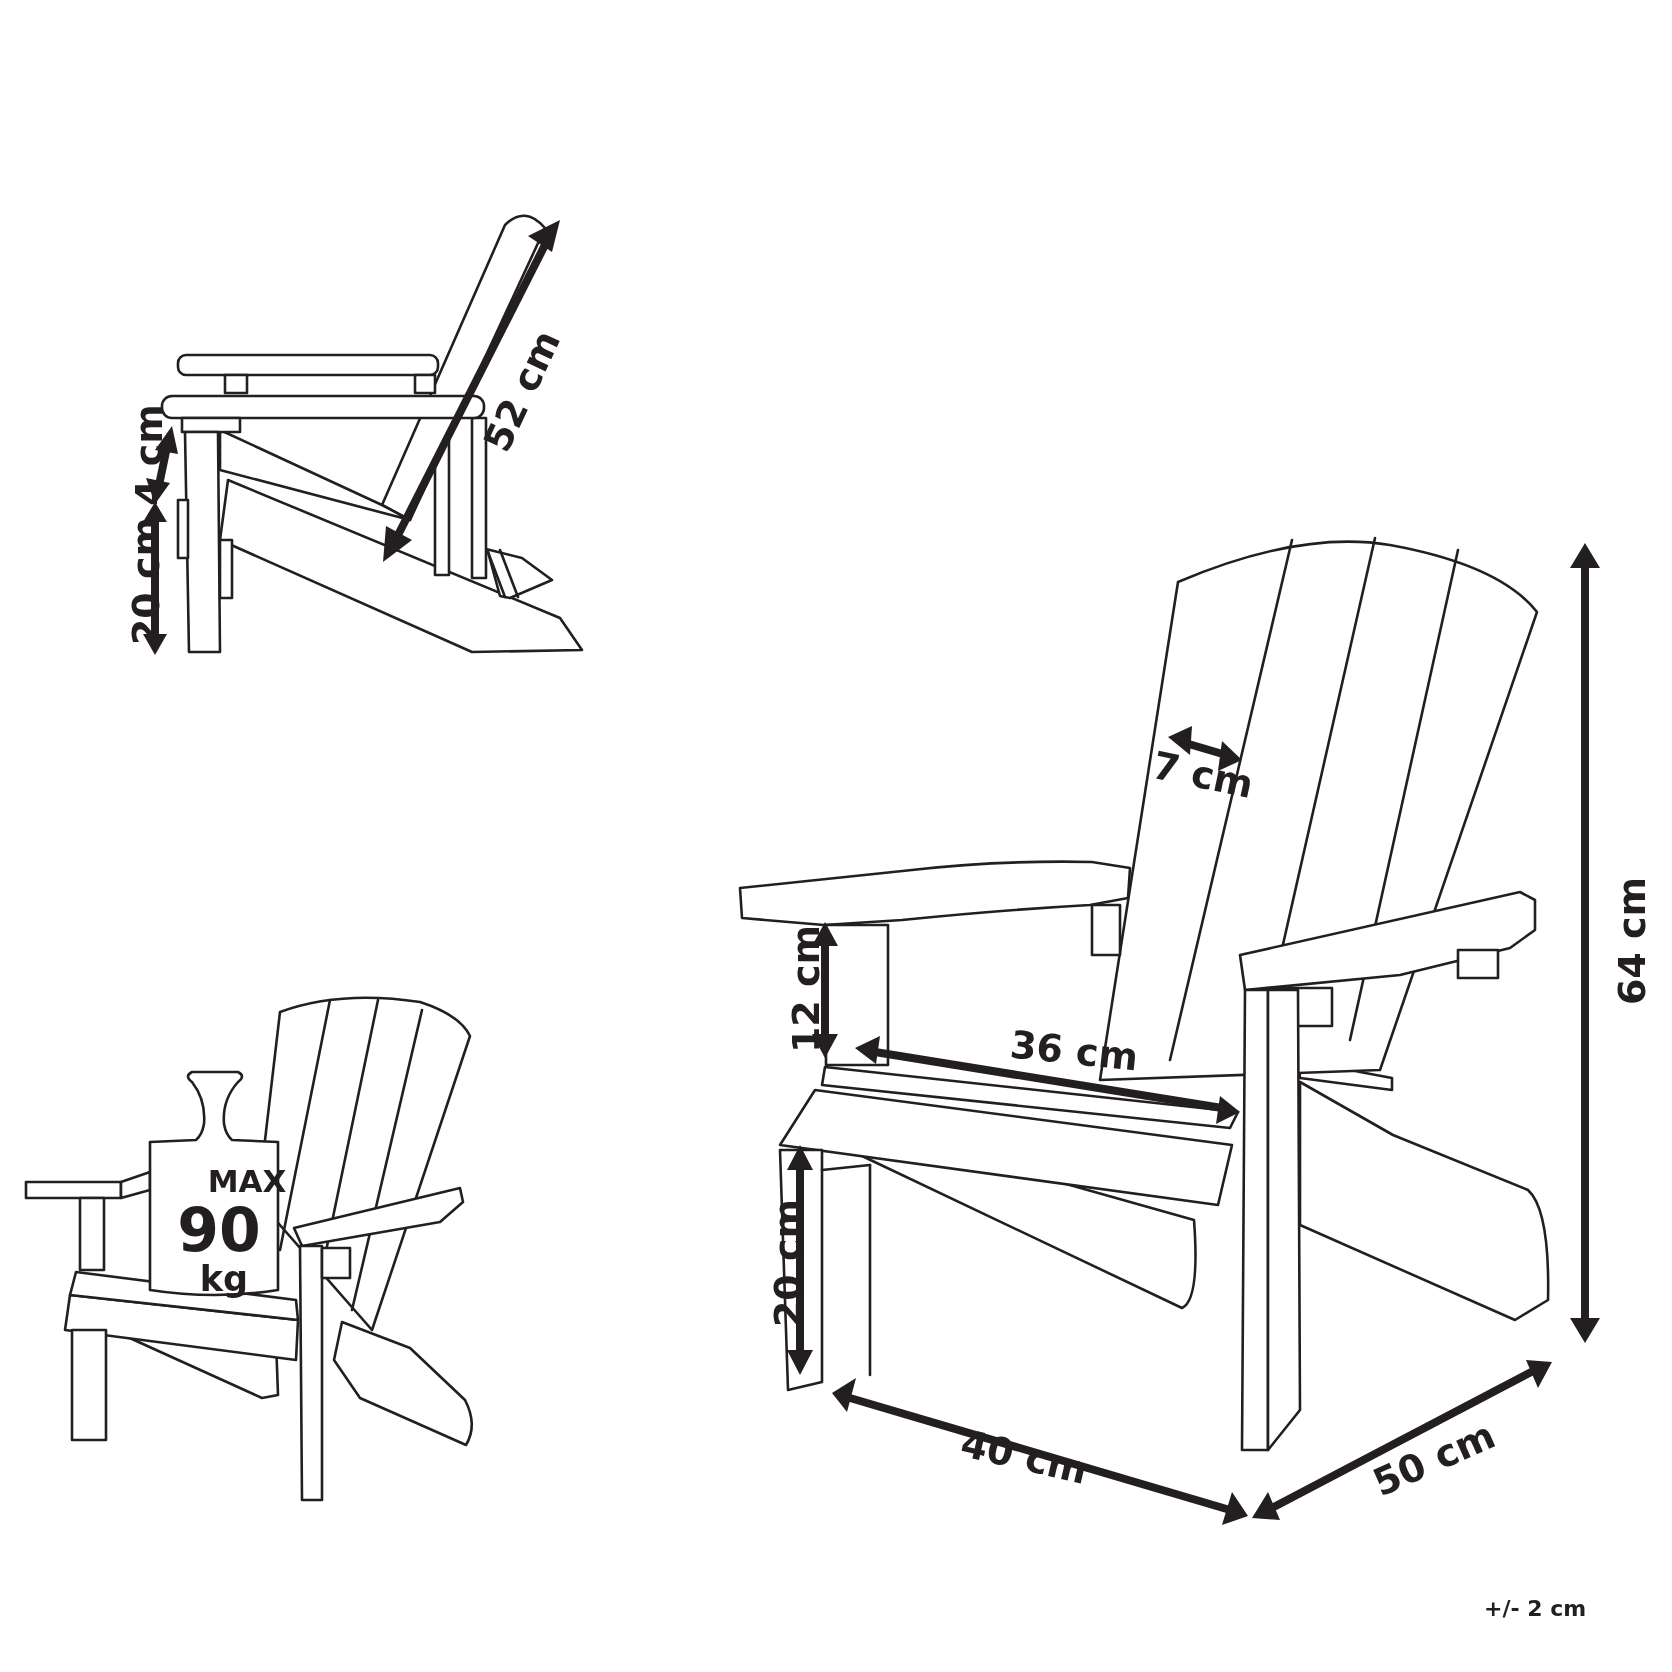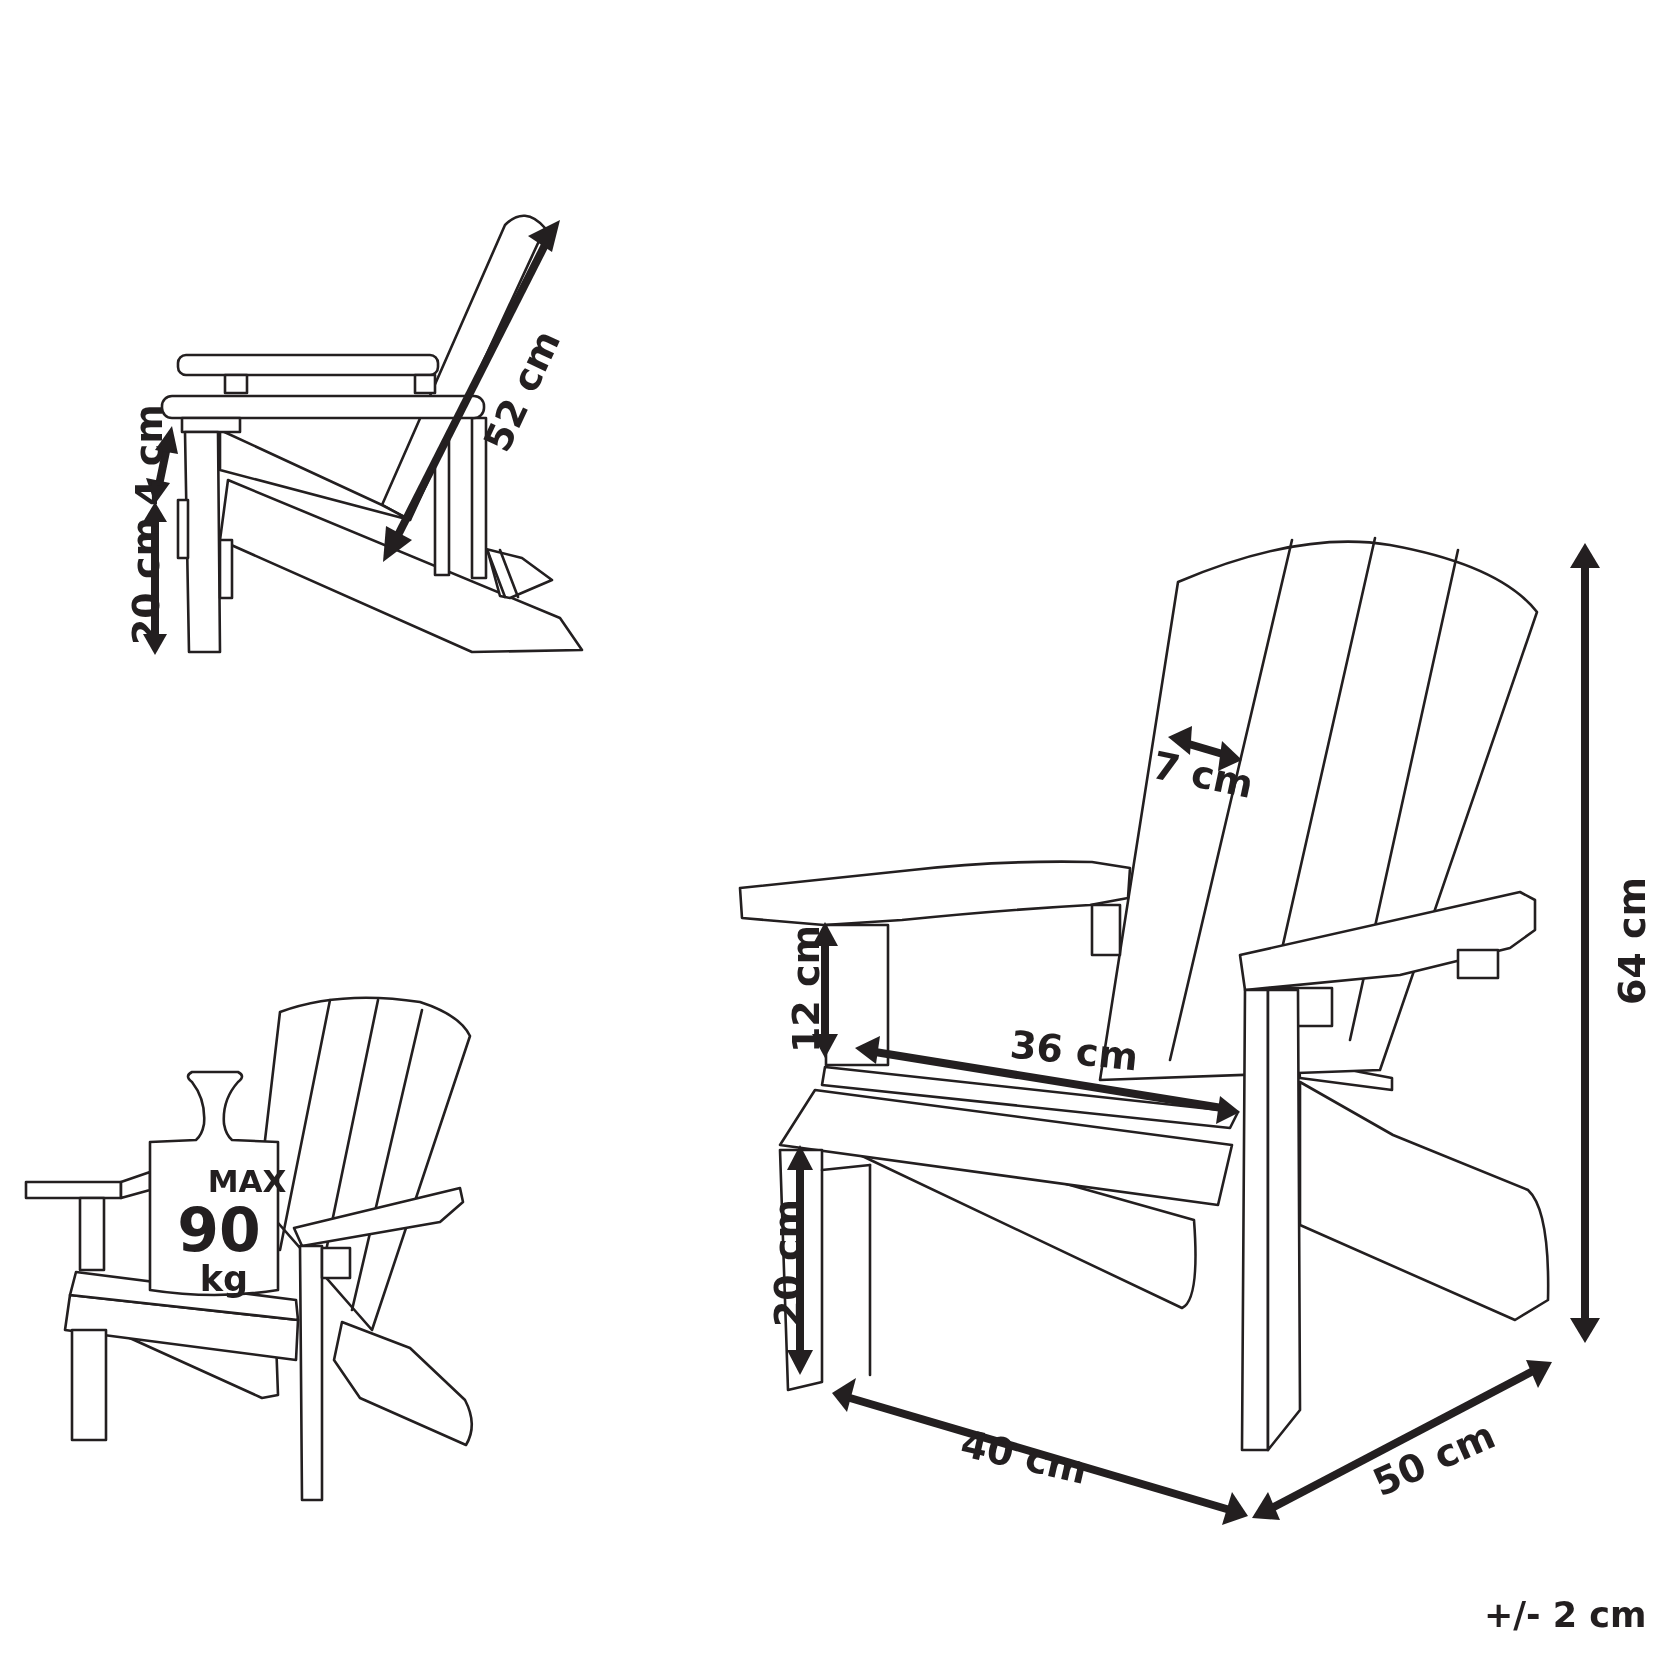--- a/index.html
+++ b/index.html
@@ -157,14 +157,14 @@
   <div class="lbl" style="left:82px; top:562px; transform:rotate(-90deg);">20 cm</div>
 
   <div class="lbl" style="left:1152px; top:756px; transform:rotate(12deg);">7 cm</div>
   <div class="lbl" style="left:742px; top:970px; transform:rotate(-90deg);">12 cm</div>
   <div class="lbl" style="left:1010px; top:1032px; transform:rotate(6deg);">36 cm</div>
   <div class="lbl" style="left:724px; top:1244px; transform:rotate(-90deg);">20 cm</div>
   <div class="lbl" style="left:1568px; top:922px; transform:rotate(-90deg);">64 cm</div>
   <div class="lbl" style="left:960px; top:1438px; transform:rotate(13deg);">40 cm</div>
   <div class="lbl" style="left:1370px; top:1440px; transform:rotate(-24deg);">50 cm</div>
 
-  <div class="lbl" style="left:1484px; top:1598px; font-size:35px;text-align:center;">+/- 2 cm</div>
+  <div class="lbl" style="left:1484px; top:1598px; font-size:22px;text-align:center;">+/- 2 cm</div>
 </div>
 
 </body></html>

